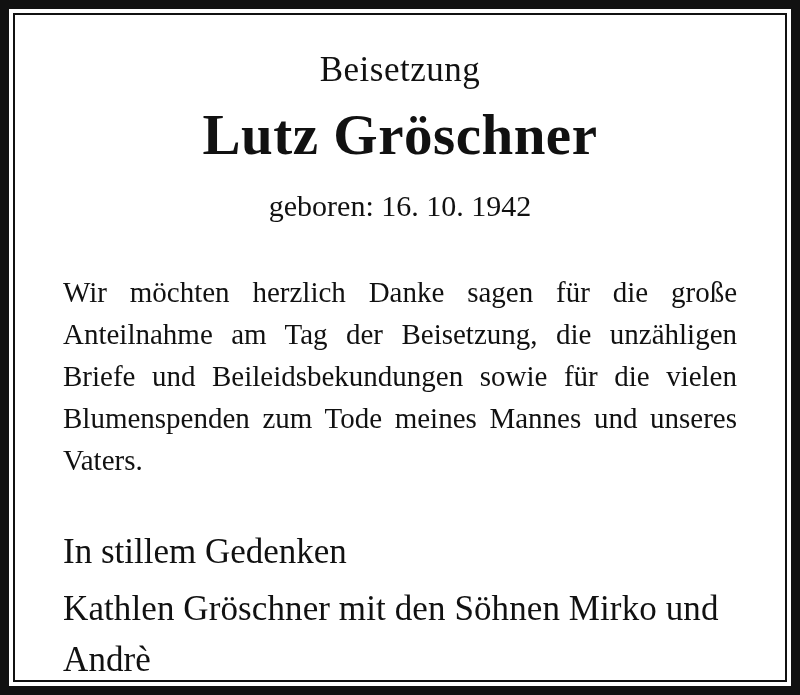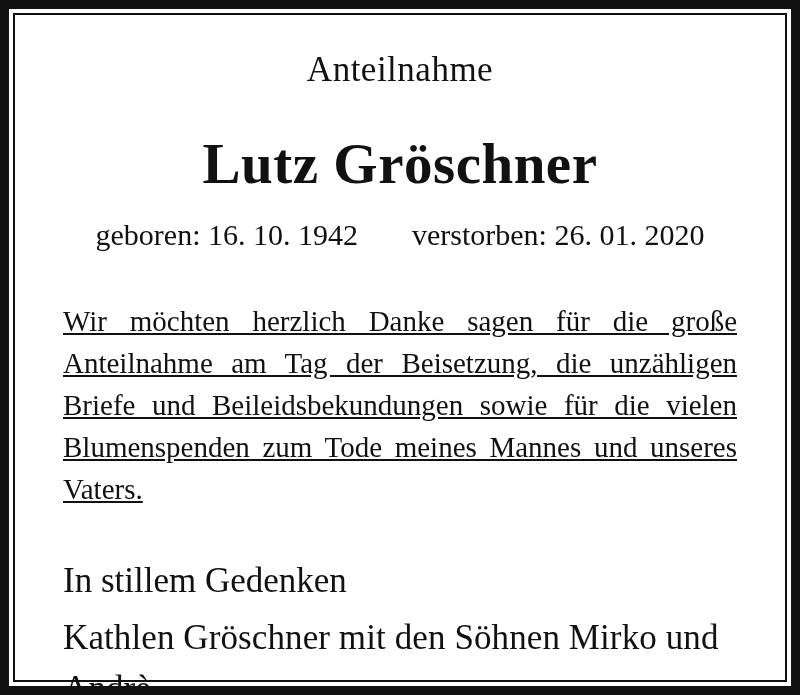--- a/index.html
+++ b/index.html
@@ -42,42 +42,41 @@
     margin-top: 6px;
     margin-bottom: 4px;
   }
 
   .name {
     text-align: center;
     font-size: 57px;
     font-weight: bold;
     line-height: 1.15;
     letter-spacing: 0.5px;
-    margin-top: 37px;
+    margin-top: 8px;
     margin-bottom: 10px;
   }
 
   .dates {
     display: flex;
     justify-content: center;
     align-items: flex-end;
     gap: 54px;
     font-size: 30px;
     margin-top: 12px;
     margin-bottom: 4px;
   }
 
   .body-text {
     margin-top: 44px;
     font-size: 29px;
     line-height: 1.45;
     text-align: justify;
     text-justify: inter-word;
     text-align-last: left;
-    text-decoration: underline;
   }
 
   .closing {
     margin-top: 46px;
     font-size: 35px;
     line-height: 1.45;
   }
 
   .closing-line {
     display: block;
@@ -89,32 +88,28 @@
     margin-top: 6px;
     letter-spacing: 0.1px;
   }
 </style>
 </head>
 <body>
 
 <div class="notice">
   <div class="inner-frame">
 
-    <div class="heading">Anteilnahme</div>
+    <div class="heading">Beisetzung</div>
 
     <div class="name">Lutz Gröschner</div>
 
     <div class="dates">
       <span>
         <span>geboren:</span>
         <span>16. 10. 1942</span>
-      </span>
-      <span>
-        <span>verstorben:</span>
-        <span>26. 01. 2020</span>
       </span>
     </div>
 
     <div class="body-text">Wir möchten herzlich Danke sagen für die große Anteilnahme am Tag der Beisetzung, die unzähligen Briefe und Beileidsbekundungen sowie für die vielen Blumenspenden zum Tode meines Mannes und unseres Vaters.</div>
 
     <div class="closing">
       <span class="closing-line">In stillem Gedenken</span>
       <span class="signature">Kathlen Gröschner mit den Söhnen Mirko und Andrè</span>
     </div>
 

